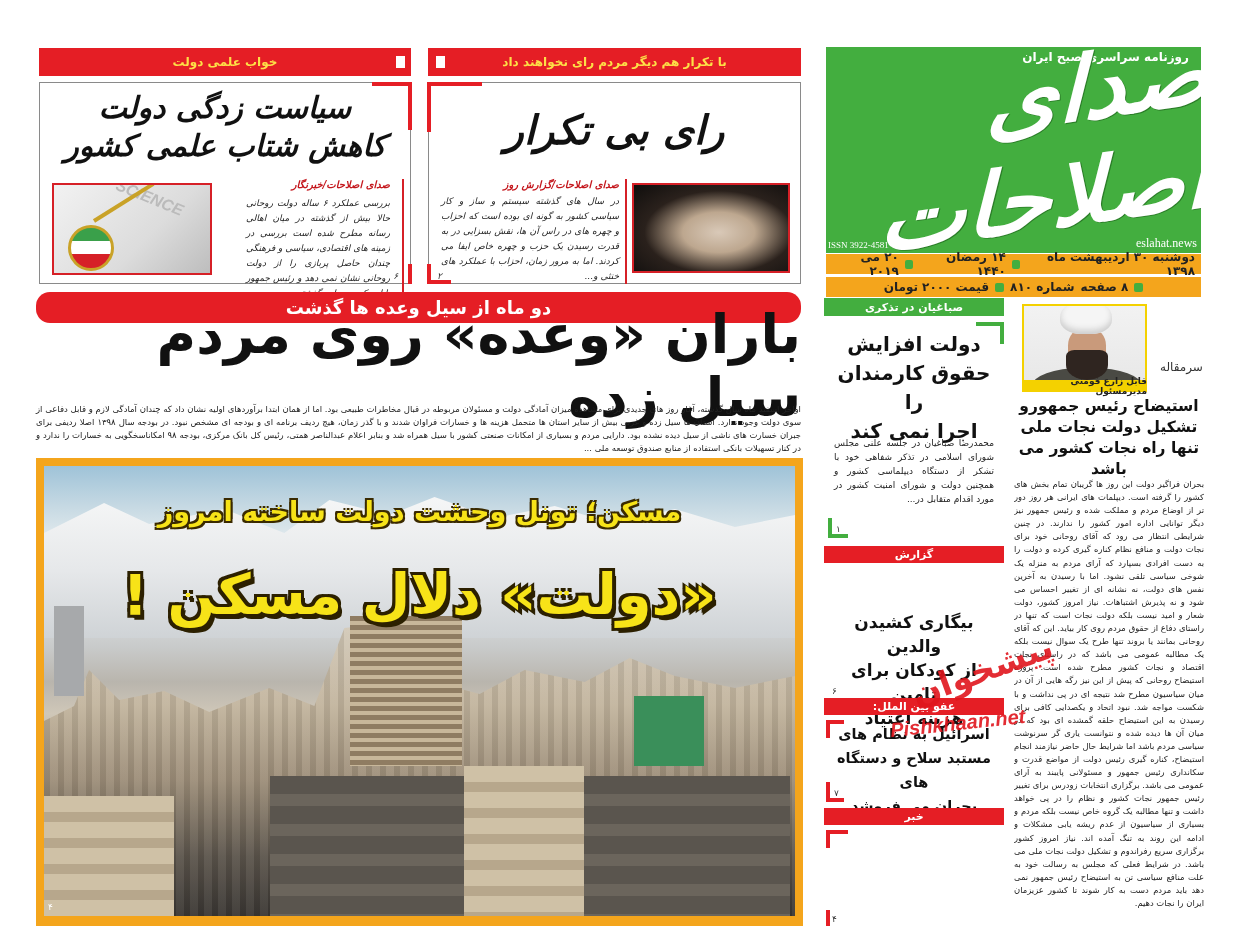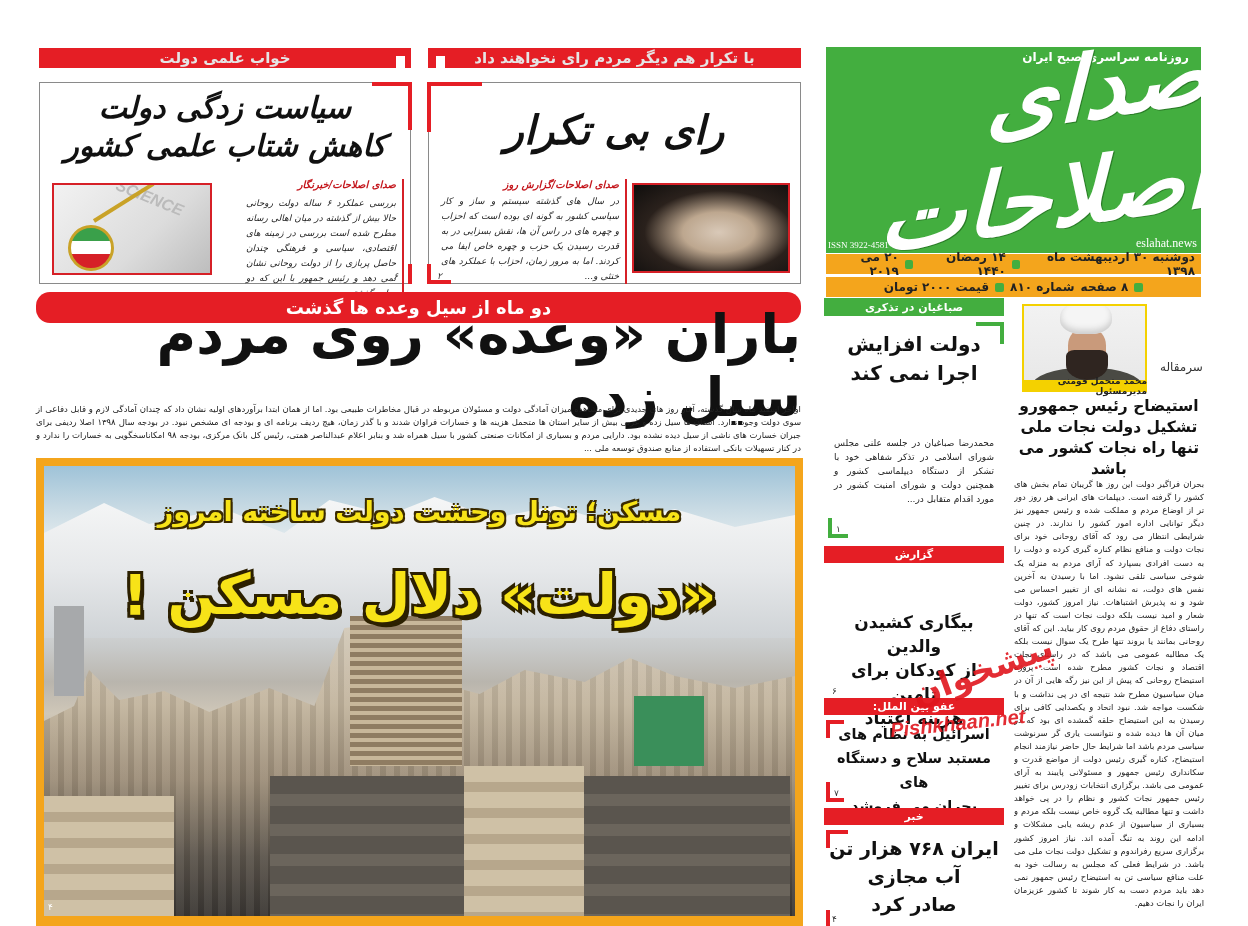--- a/index.html
+++ b/index.html
@@ -12,21 +12,21 @@
   .masthead .tagline { position: absolute; right: 12px; top: 3px; color: #fff; font-size: 12px; font-weight: bold; }
   .masthead .logo { position: absolute; left: 0; right: 0; top: 18px; height: 170px; display: flex; align-items: center; justify-content: center; }
   .masthead .logo span { color: #fff; font-family: "DejaVu Serif", serif; font-weight: bold; font-size: 88px; font-style: italic; letter-spacing: -6px; text-shadow: 1px 1px 0 #2b7d28; transform: skewY(-8deg) scaleX(1.05); display: inline-block; }
   .masthead .issn { position: absolute; left: 2px; bottom: 3px; color: #fff; font-family: "Liberation Serif", serif; font-size: 9px; direction: ltr; }
   .masthead .site { position: absolute; right: 4px; bottom: 2px; color: #fff; font-family: "Liberation Serif", serif; font-size: 12px; direction: ltr; }
 
   .dateline { left: 826px; width: 375px; height: 20px; background: #f4a51c; display: flex; align-items: center; justify-content: center; gap: 6px; font-size: 12px; font-weight: bold; color: #222; padding: 0 6px; }
   .dateline .sq { width: 9px; height: 9px; background: #43ae3f; border-radius: 2px; display: inline-block; }
 
   
-  .red-banner { height: 20px; background: #e51e25; color: #e5e5e5; font-weight: bold; font-size: 15px; display: flex; align-items: center; justify-content: center; }
+  .red-banner { height: 28px; background: #e51e25; color: #fde047; font-weight: bold; font-size: 12px; display: flex; align-items: center; justify-content: center; }
   .red-banner .box { position: absolute; width: 9px; height: 12px; background: #fff; top: 8px; }
   .boxed { border: 1px solid #8a8a8a; background: #fff; font-style: italic; }
   .red-corner-v { position: absolute; width: 4px; background: #e51e25; }
   .red-corner-h { position: absolute; height: 4px; background: #e51e25; }
 
   .big-head { font-weight: bold; color: #111; text-align: center; line-height: 1.25; }
   .byline-red { color: #c4161c; font-weight: bold; font-size: 10px; }
   .body-small { font-size: 9px; line-height: 15px; color: #222; text-align: justify; }
   .pgnum { font-size: 9px; color: #333; }
 
@@ -108,21 +108,21 @@
   <span class="box" style="right:6px;"></span>
 </div>
 <div class="abs boxed" style="left:39px; top:82px; width:372px; height:202px;">
   <div class="red-corner-h" style="right:-2px; top:-1px; width:40px;"></div>
   <div class="red-corner-v" style="right:-2px; top:-1px; height:48px;"></div>
   <div class="red-corner-v" style="right:-2px; bottom:-1px; height:20px;"></div>
   <div class="big-head" style="position:absolute; left:8px; right:8px; top:6px; font-size:30px;">
     <div>سیاست زدگی دولت</div>
     <div>کاهش شتاب علمی کشور</div>
   </div>
-  <div style="position:absolute; right:6px; top:96px; width:158px; border-right:2px solid #d62027; padding-right:6px;">
+  <div style="position:absolute; right:6px; top:96px; width:158px; border-right:2px solid #d62027; padding-right:12px;">
     <div class="byline-red">صدای اصلاحات/خبرنگار</div>
     <div class="body-small" style="margin-top:6px;">بررسی عملکرد ۶ ساله دولت روحانی حالا بیش از گذشته در میان اهالی رسانه مطرح شده است بررسی در زمینه های اقتصادی، سیاسی و فرهنگی چندان حاصل پربازی را از دولت روحانی نشان نمی دهد و رئیس جمهور با این که دو دولت گذشته...</div>
   </div>
   <div class="photo" style="left:12px; top:100px; width:160px; height:92px; background: linear-gradient(135deg,#f2f2f2 0%,#dcdcdc 60%,#bdbdbd 100%);">
     <div style="position:absolute; left:60px; top:4px; color:#bbb; font-family:'Liberation Sans',sans-serif; font-size:16px; font-weight:bold; transform:rotate(22deg); direction:ltr;">SCIENCE</div>
     <div style="position:absolute; left:14px; top:40px; width:46px; height:46px; border-radius:50%; background: linear-gradient(180deg,#3aa04a 0 33%,#ffffff 33% 66%,#d62027 66%); border:3px solid #c9a227;"></div>
     <div style="position:absolute; left:40px; top:34px; width:70px; height:4px; background:#c9a227; transform:rotate(-32deg); transform-origin:left center;"></div>
   </div>
   <div class="pgnum" style="position:absolute; right:12px; bottom:2px;">۶</div>
 </div>
@@ -168,34 +168,35 @@
   </div>
 </div>
 
 <div class="abs portrait">
   <div class="robe"></div>
   <div class="face"></div>
   <div class="beard"></div>
   <div class="turban"></div>
 </div>
 <div class="abs" style="left:1160px; top:360px; font-size:12px; color:#333;">سرمقاله</div>
-<div class="abs portrait-cap">محمد متحمل فومنی مدیرمسئول</div>
+<div class="abs portrait-cap">قابل زارع فومنی مدیرمسئول</div>
 <div class="abs col-head" style="left:1014px; top:396px; width:190px; font-size:15.5px; line-height:21px;">
   <div>استیضاح رئیس جمهورو</div>
   <div>تشکیل دولت نجات ملی</div>
   <div>تنها راه نجات کشور می باشد</div>
 </div>
 <div class="abs col-body" style="left:1014px; top:478px; width:190px; height:448px; overflow:hidden; font-size:8.4px; line-height:13.1px;">بحران فراگیر دولت این روز ها گریبان تمام بخش های کشور را گرفته است. دیپلمات های ایرانی هر روز دور تر از اوضاع مردم و مملکت شده و رئیس جمهور نیز دیگر توانایی اداره امور کشور را ندارند. در چنین شرایطی انتظار می رود که آقای روحانی خود برای نجات دولت و منافع نظام کناره گیری کرده و دولت را به دست افرادی بسپارد که آرای مردم به منزله یک شوخی سیاسی تلقی نشود. اما با رسیدن به آخرین نفس های دولت، نه نشانه ای از تغییر احساس می شود و نه پذیرش اشتباهات. نیاز امروز کشور، دولت شعار و امید نیست بلکه دولت نجات است که تنها در راستای دفاع از حقوق مردم روی کار بیاید. این که آقای روحانی بمانند یا بروند تنها طرح یک سوال نیست بلکه یک مطالبه عمومی می باشد که در راستای نجات اقتصاد و نجات کشور مطرح شده است. پروژه استیضاح روحانی که پیش از این نیز رگه هایی از آن در میان سیاسیون مطرح شد نتیجه ای در پی نداشت و با شکست مواجه شد. نبود اتحاد و یکصدایی کافی برای رسیدن به این استیضاح حلقه گمشده ای بود که در میان آن ها دیده شده و نتوانست یاری گر سرنوشت سیاسی مردم باشد اما شرایط حال حاضر نیازمند انجام استیضاح، کناره گیری رئیس دولت از مواضع قدرت و سکانداری رئیس جمهور و مسئولانی پایبند به آرای عمومی می باشد. برگزاری انتخابات زودرس برای تغییر رئیس جمهور نجات کشور و نظام را در پی خواهد داشت و تنها مطالبه یک گروه خاص نیست بلکه مردم و بسیاری از سیاسیون از عدم ریشه یابی مشکلات و ادامه این روند به تنگ آمده اند. نیاز امروز کشور برگزاری سریع رفراندوم و تشکیل دولت نجات ملی می باشد. در شرایط فعلی که مجلس به رسالت خود به علت منافع سیاسی تن به استیضاح رئیس جمهور نمی دهد باید مردم دست به کار شوند تا کشور عزیزمان ایران را نجات دهیم.</div>
 
 <div class="abs green-tab" style="left:824px; top:298px; width:180px;">صباغیان در تذکری</div>
 <div class="abs" style="left:824px; top:318px; width:180px; height:222px;">
   <div class="green-corner-h" style="right:0; top:4px; width:28px;"></div>
   <div class="green-corner-v" style="right:0; top:4px; height:22px;"></div>
   <div class="col-head" style="position:absolute; left:4px; right:4px; top:12px; font-size:20px; line-height:29px;">
     <div>دولت افزایش</div>
+    <div>حقوق کارمندان را</div>
     <div>اجرا نمی کند</div>
   </div>
   <div class="col-body" style="position:absolute; left:10px; right:10px; top:118px;">محمدرضا صباغیان در جلسه علنی مجلس شورای اسلامی در تذکر شفاهی خود با تشکر از دستگاه دیپلماسی کشور و همچنین دولت و شورای امنیت کشور در مورد اقدام متقابل در...</div>
   <div class="green-corner-v" style="left:4px; bottom:2px; height:20px;"></div>
   <div class="green-corner-h" style="left:4px; bottom:2px; width:20px;"></div>
   <div class="pgnum" style="position:absolute; left:12px; bottom:6px;">۱</div>
 </div>
 
 <div class="abs red-tab" style="left:824px; top:546px; width:180px;">گزارش</div>
 <div class="abs" style="left:824px; top:564px; width:180px; height:132px;">
@@ -218,23 +219,18 @@
   </div>
   <div class="red-corner-v" style="left:2px; bottom:2px; height:20px;"></div>
   <div class="red-corner-h" style="left:2px; bottom:2px; width:18px;"></div>
   <div class="pgnum" style="position:absolute; left:10px; bottom:6px;">۷</div>
 </div>
 
 <div class="abs red-tab" style="left:824px; top:808px; width:180px;">خبر</div>
 <div class="abs" style="left:824px; top:826px; width:180px; height:100px;">
   <div class="red-corner-h" style="left:2px; top:4px; width:22px;"></div>
   <div class="red-corner-v" style="left:2px; top:4px; height:18px;"></div>
-  <div class="col-head" style="position:absolute; left:4px; right:4px; top:8px; font-size:19px; line-height:28px;">
-    <div>ایران ۷۶۸ هزار تن</div>
-    <div>آب مجازی</div>
-    <div>صادر کرد</div>
-  </div>
   <div class="red-corner-v" style="left:2px; bottom:0px; height:16px;"></div>
   <div class="pgnum" style="position:absolute; left:8px; bottom:2px;">۴</div>
 </div>
 
 <div class="watermark" style="left:908px; top:650px; font-size:34px;">پیشخوان</div>
 <div class="watermark" style="left:890px; top:712px; font-size:20px; font-family:'Liberation Sans',sans-serif; font-style:italic; direction:ltr; transform:rotate(-6deg);">Pishkhaan.net</div>
 
 </body></html>

